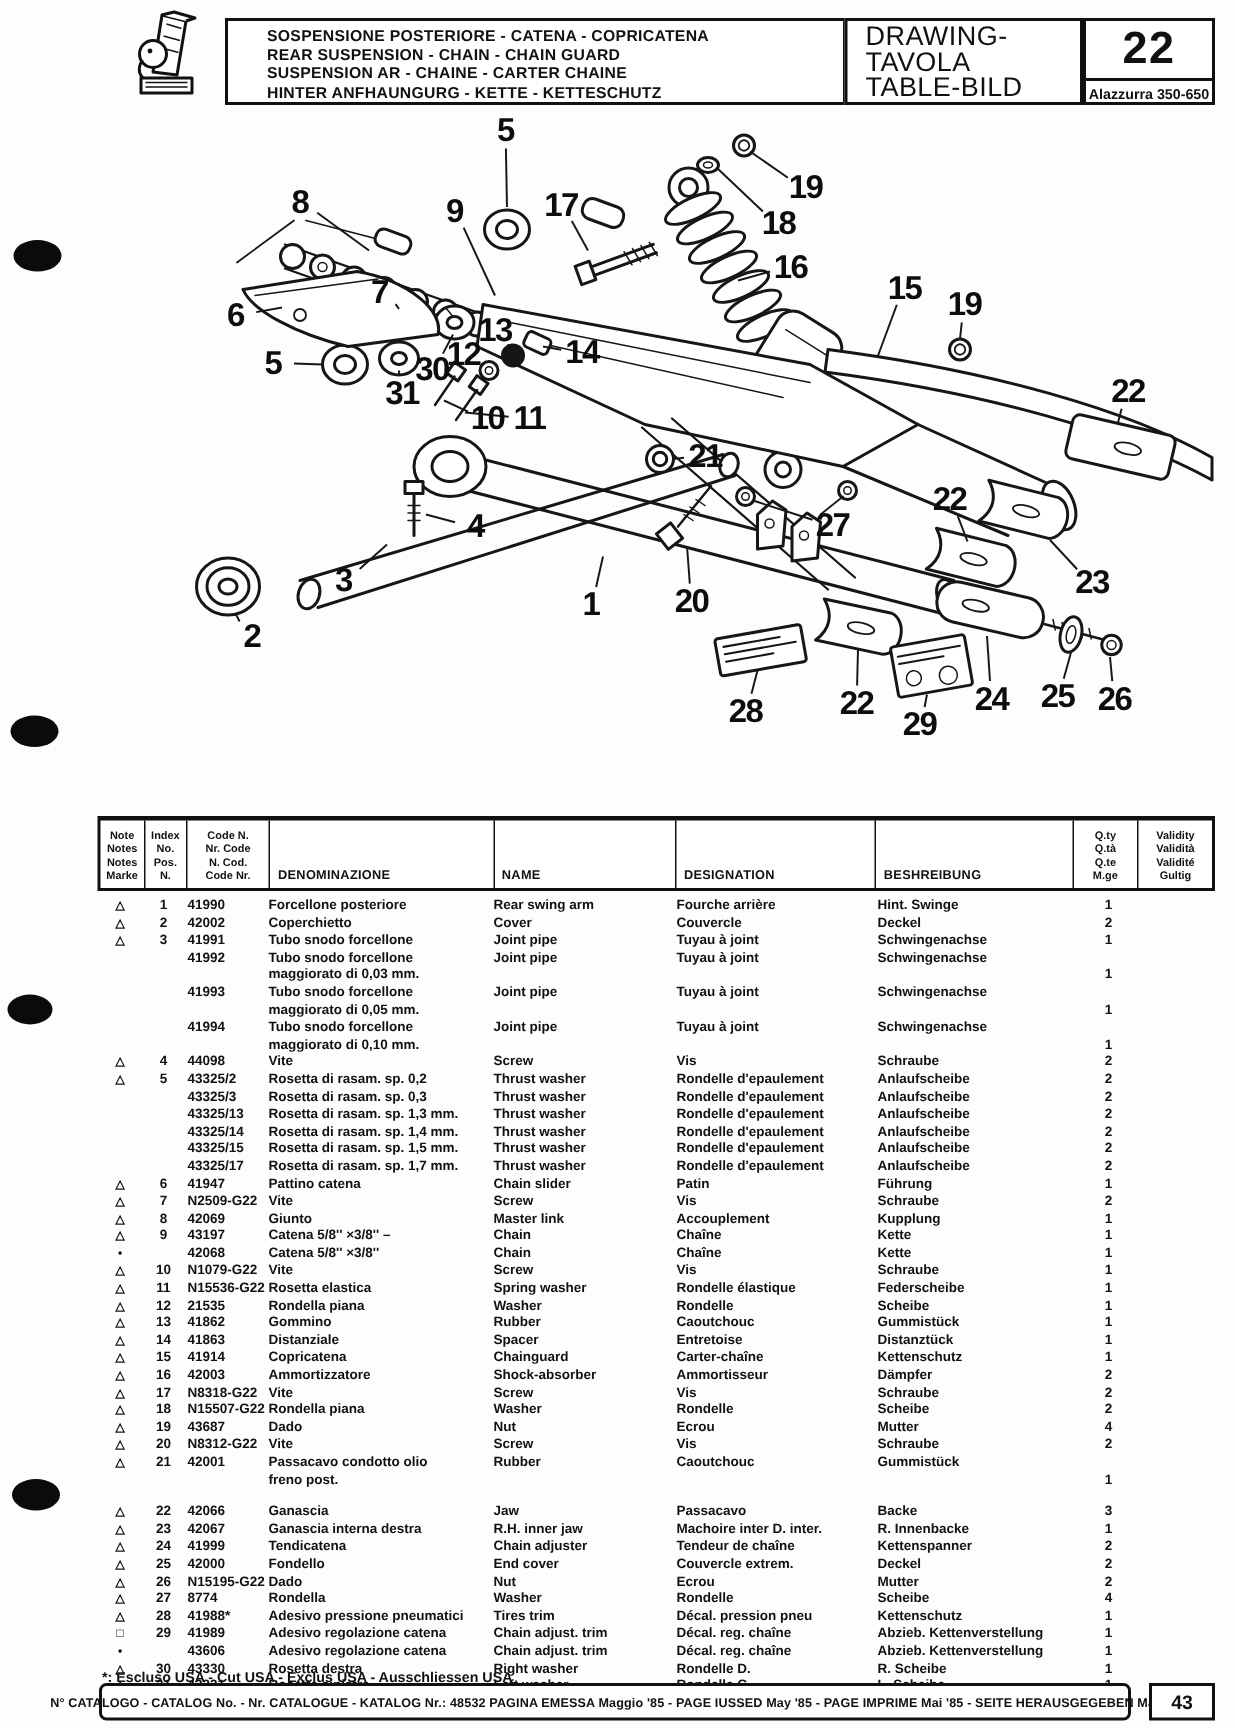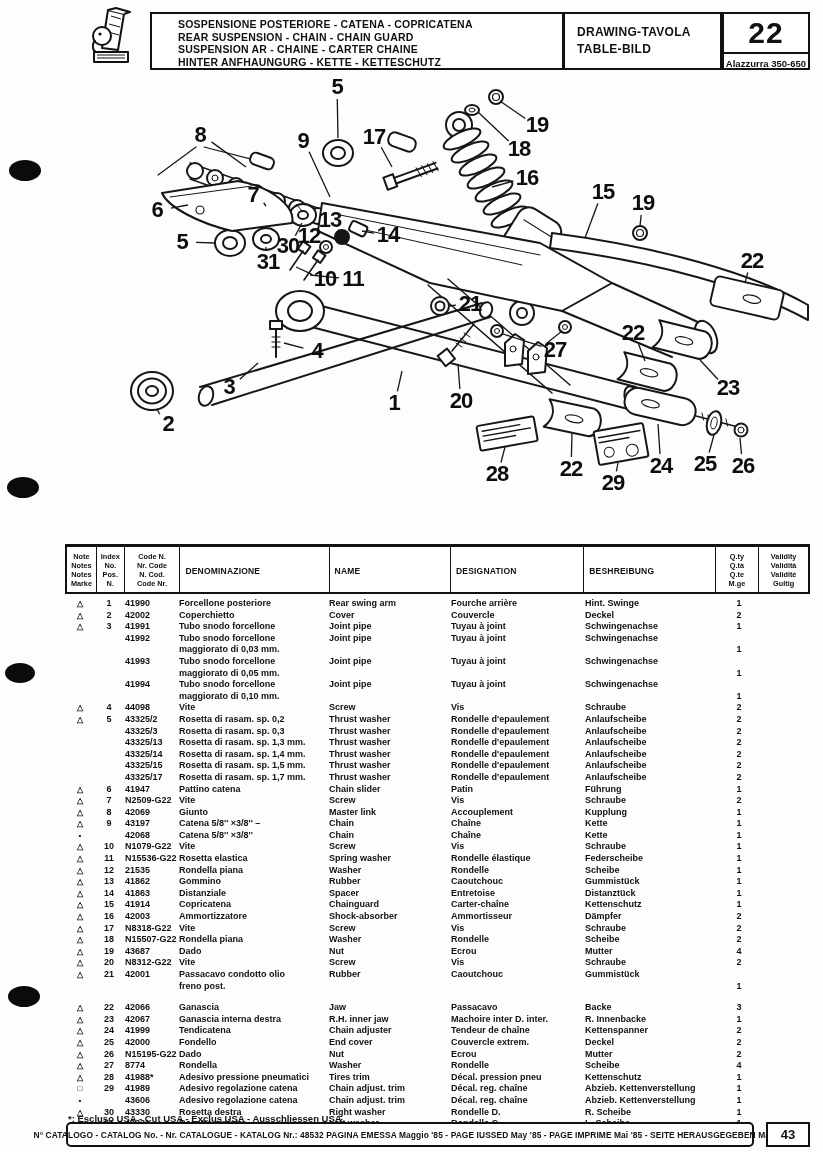--- a/index.html
+++ b/index.html
@@ -8,39 +8,39 @@
     font-family:"Liberation Sans", sans-serif;color:#111;
   }
   .abs{position:absolute;}
   
   .hole{position:absolute;background:#0b0b0b;border-radius:50%;}
   
   .hdr-box{position:absolute;border:2px solid #111;background:#fff;box-sizing:border-box;}
   #hdr-titles{left:150px;top:12px;width:414px;height:58px;padding:4px 0 0 26px;}
   #hdr-titles div{font-size:10.5px;font-weight:800;line-height:12.5px;letter-spacing:.2px;}
   #hdr-drawing{left:563px;top:12px;width:159px;height:58px;display:flex;flex-direction:column;justify-content:center;padding-left:12px;}
-  #hdr-drawing div{font-size:12px;font-weight:700;line-height:17px;letter-spacing:.3px;}
+  #hdr-drawing div{font-size:18px;font-weight:400;line-height:17px;letter-spacing:.3px;}
   #hdr-num{left:722px;top:12px;width:88px;height:58px;padding:0;}
   #hdr-num .num{height:38px;border-bottom:2px solid #111;display:flex;align-items:center;justify-content:center;
     font-size:30px;font-weight:900;letter-spacing:1px;}
   #hdr-num .model{height:18px;display:flex;align-items:center;justify-content:center;font-size:9.5px;font-weight:700;}
   #logo{left:78px;top:6px;width:64px;height:66px;}
   
   #diagram{left:0;top:75px;width:823px;height:433px;}
   #diagram svg.layer{position:absolute;left:0;top:0;}
   .callout{position:absolute;transform:translate(-50%,-50%);font-size:22px;font-weight:900;
     letter-spacing:-1px;color:#0d0d0d;white-space:nowrap;}
   
   #parts-table{left:65px;top:508px;width:745px;}
   #thead{display:flex;border:2px solid #111;border-top:3px solid #111;box-sizing:border-box;height:50px;background:#fff;margin-top:36px;}
   .hc{box-sizing:border-box;border-right:1.5px solid #111;display:flex;flex-direction:column;
       align-items:center;justify-content:center;}
   .hc:last-child{border-right:none;}
   .hc div{font-size:7.3px;font-weight:800;line-height:9px;text-align:center;}
-  .hc.big{align-items:flex-start;justify-content:flex-end;padding:0 0 16px 5px;}
+  .hc.big{align-items:flex-start;justify-content:flex-end;padding:0 0 4px 5px;}
   .hc.big div{font-size:8.5px;letter-spacing:.2px;}
   .w-note{width:30px;} .w-pos{width:28px;} .w-code{width:56px;} .w-it{width:150px;}
   .w-en{width:122px;} .w-fr{width:134px;} .w-de{width:132px;} .w-qty{width:44px;} .w-val{width:49px;}
   #rows{margin-top:4px;}
   .trow{display:flex;height:11.6px;align-items:center;}
   .trow.gap{margin-top:10px;}
   .trow span{display:block;font-size:9px;font-weight:700;white-space:nowrap;overflow:visible;line-height:11.6px;}
   .c-note{width:30px;text-align:center;font-size:8px !important;}
   .c-pos{width:28px;text-align:center;}
   .c-code{width:56px;padding-left:2px;box-sizing:border-box;}

